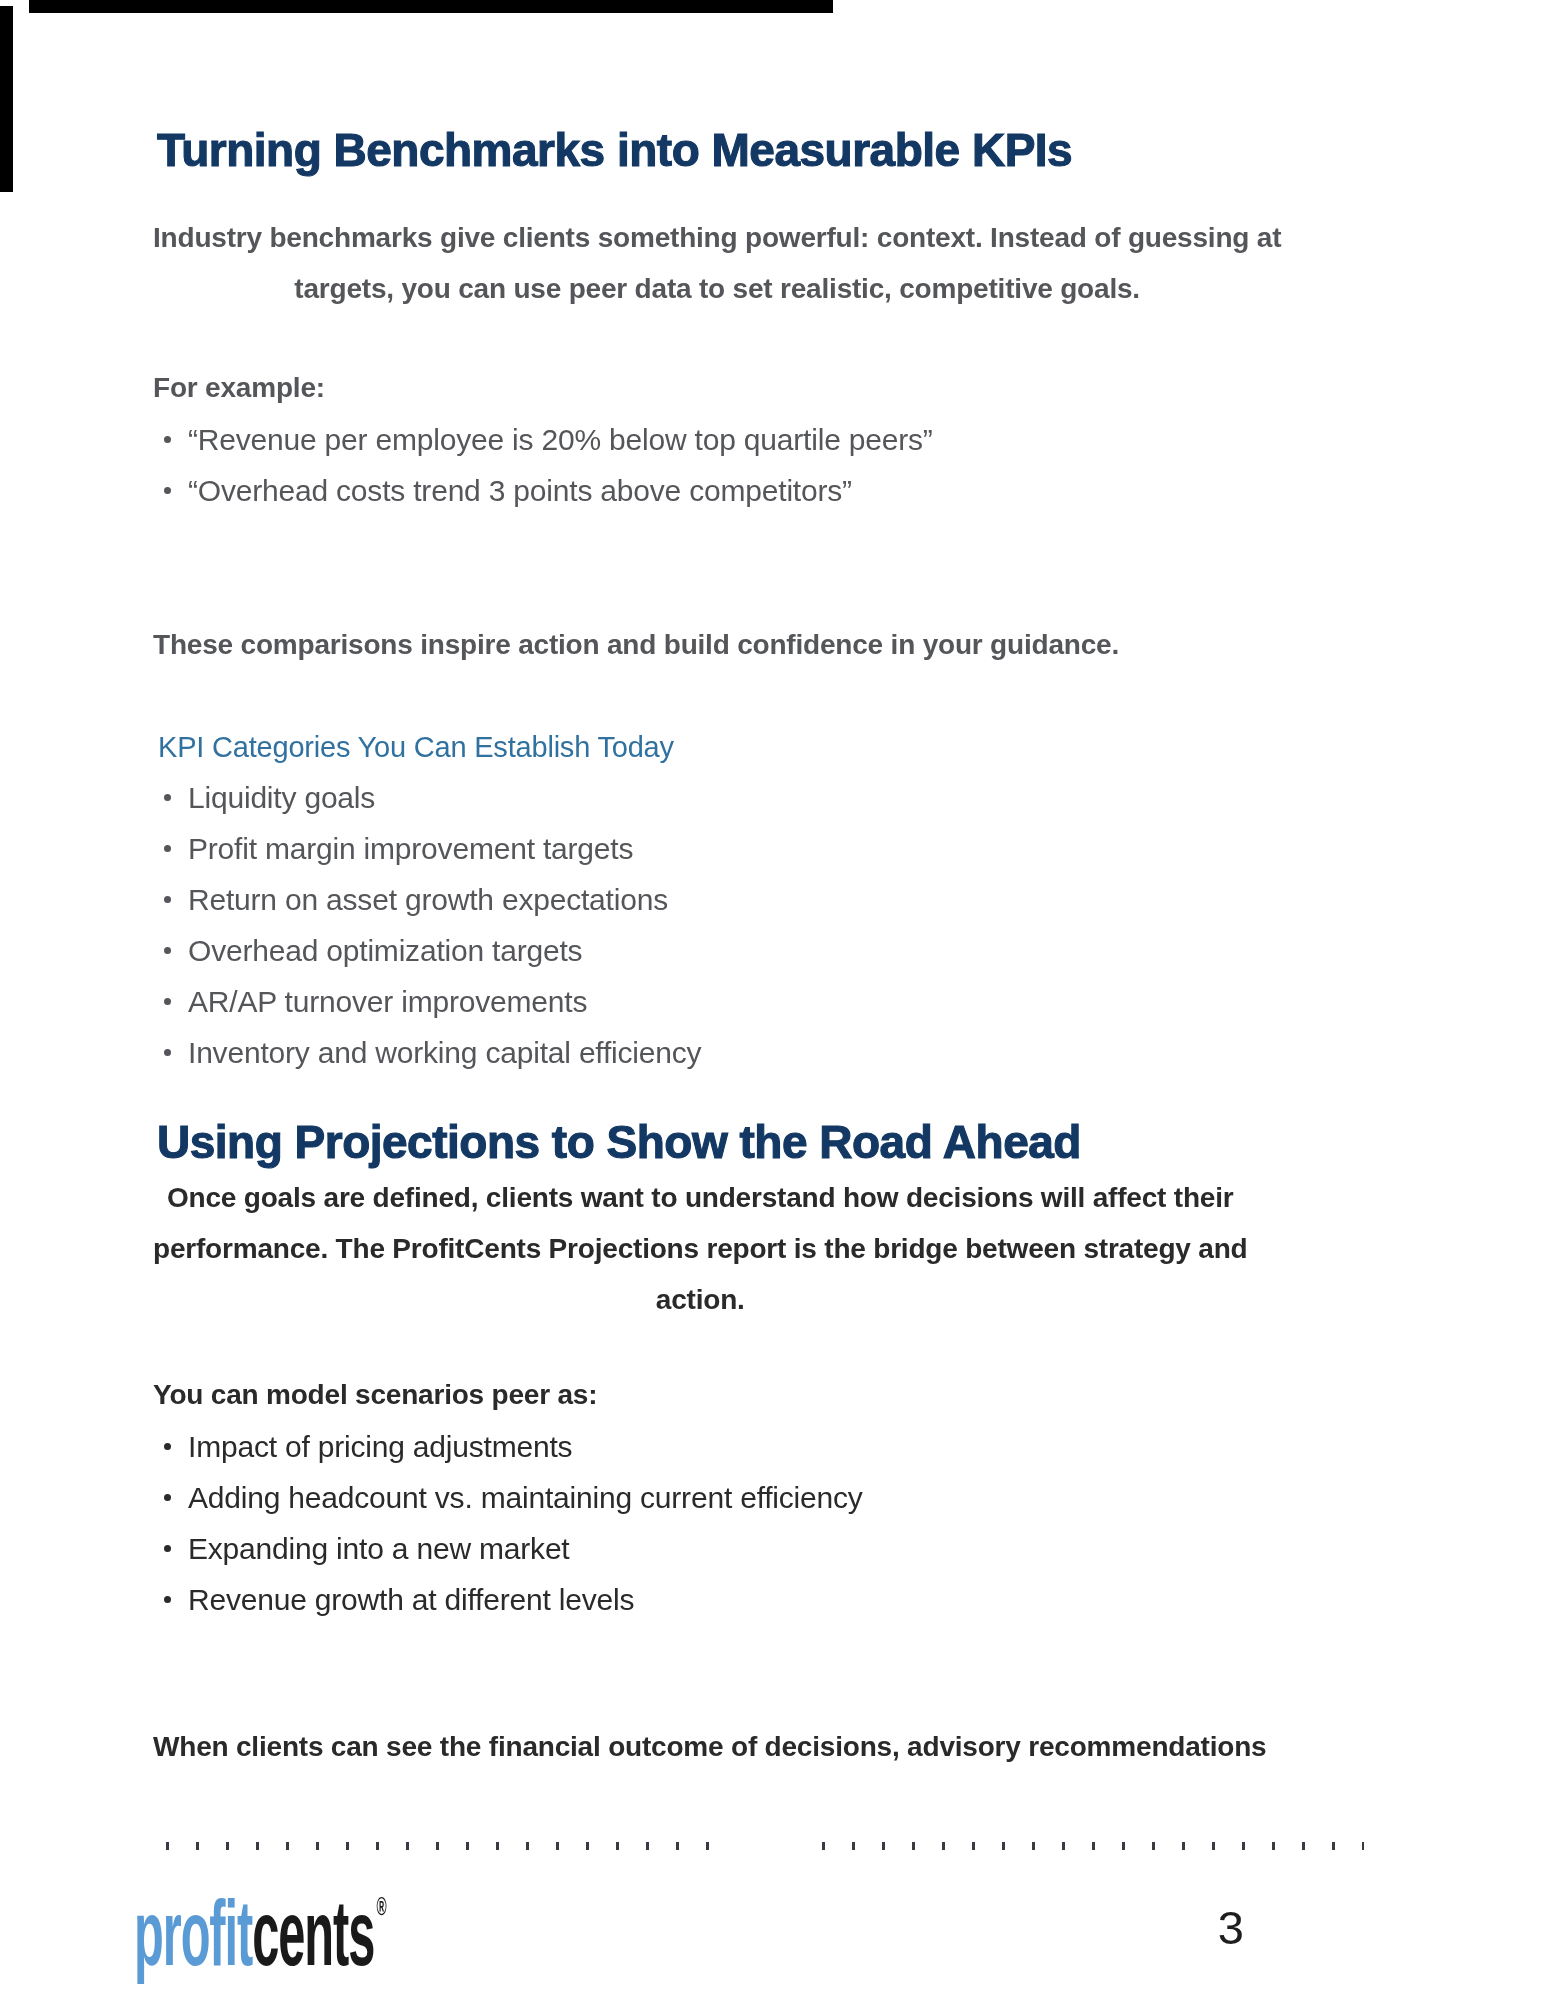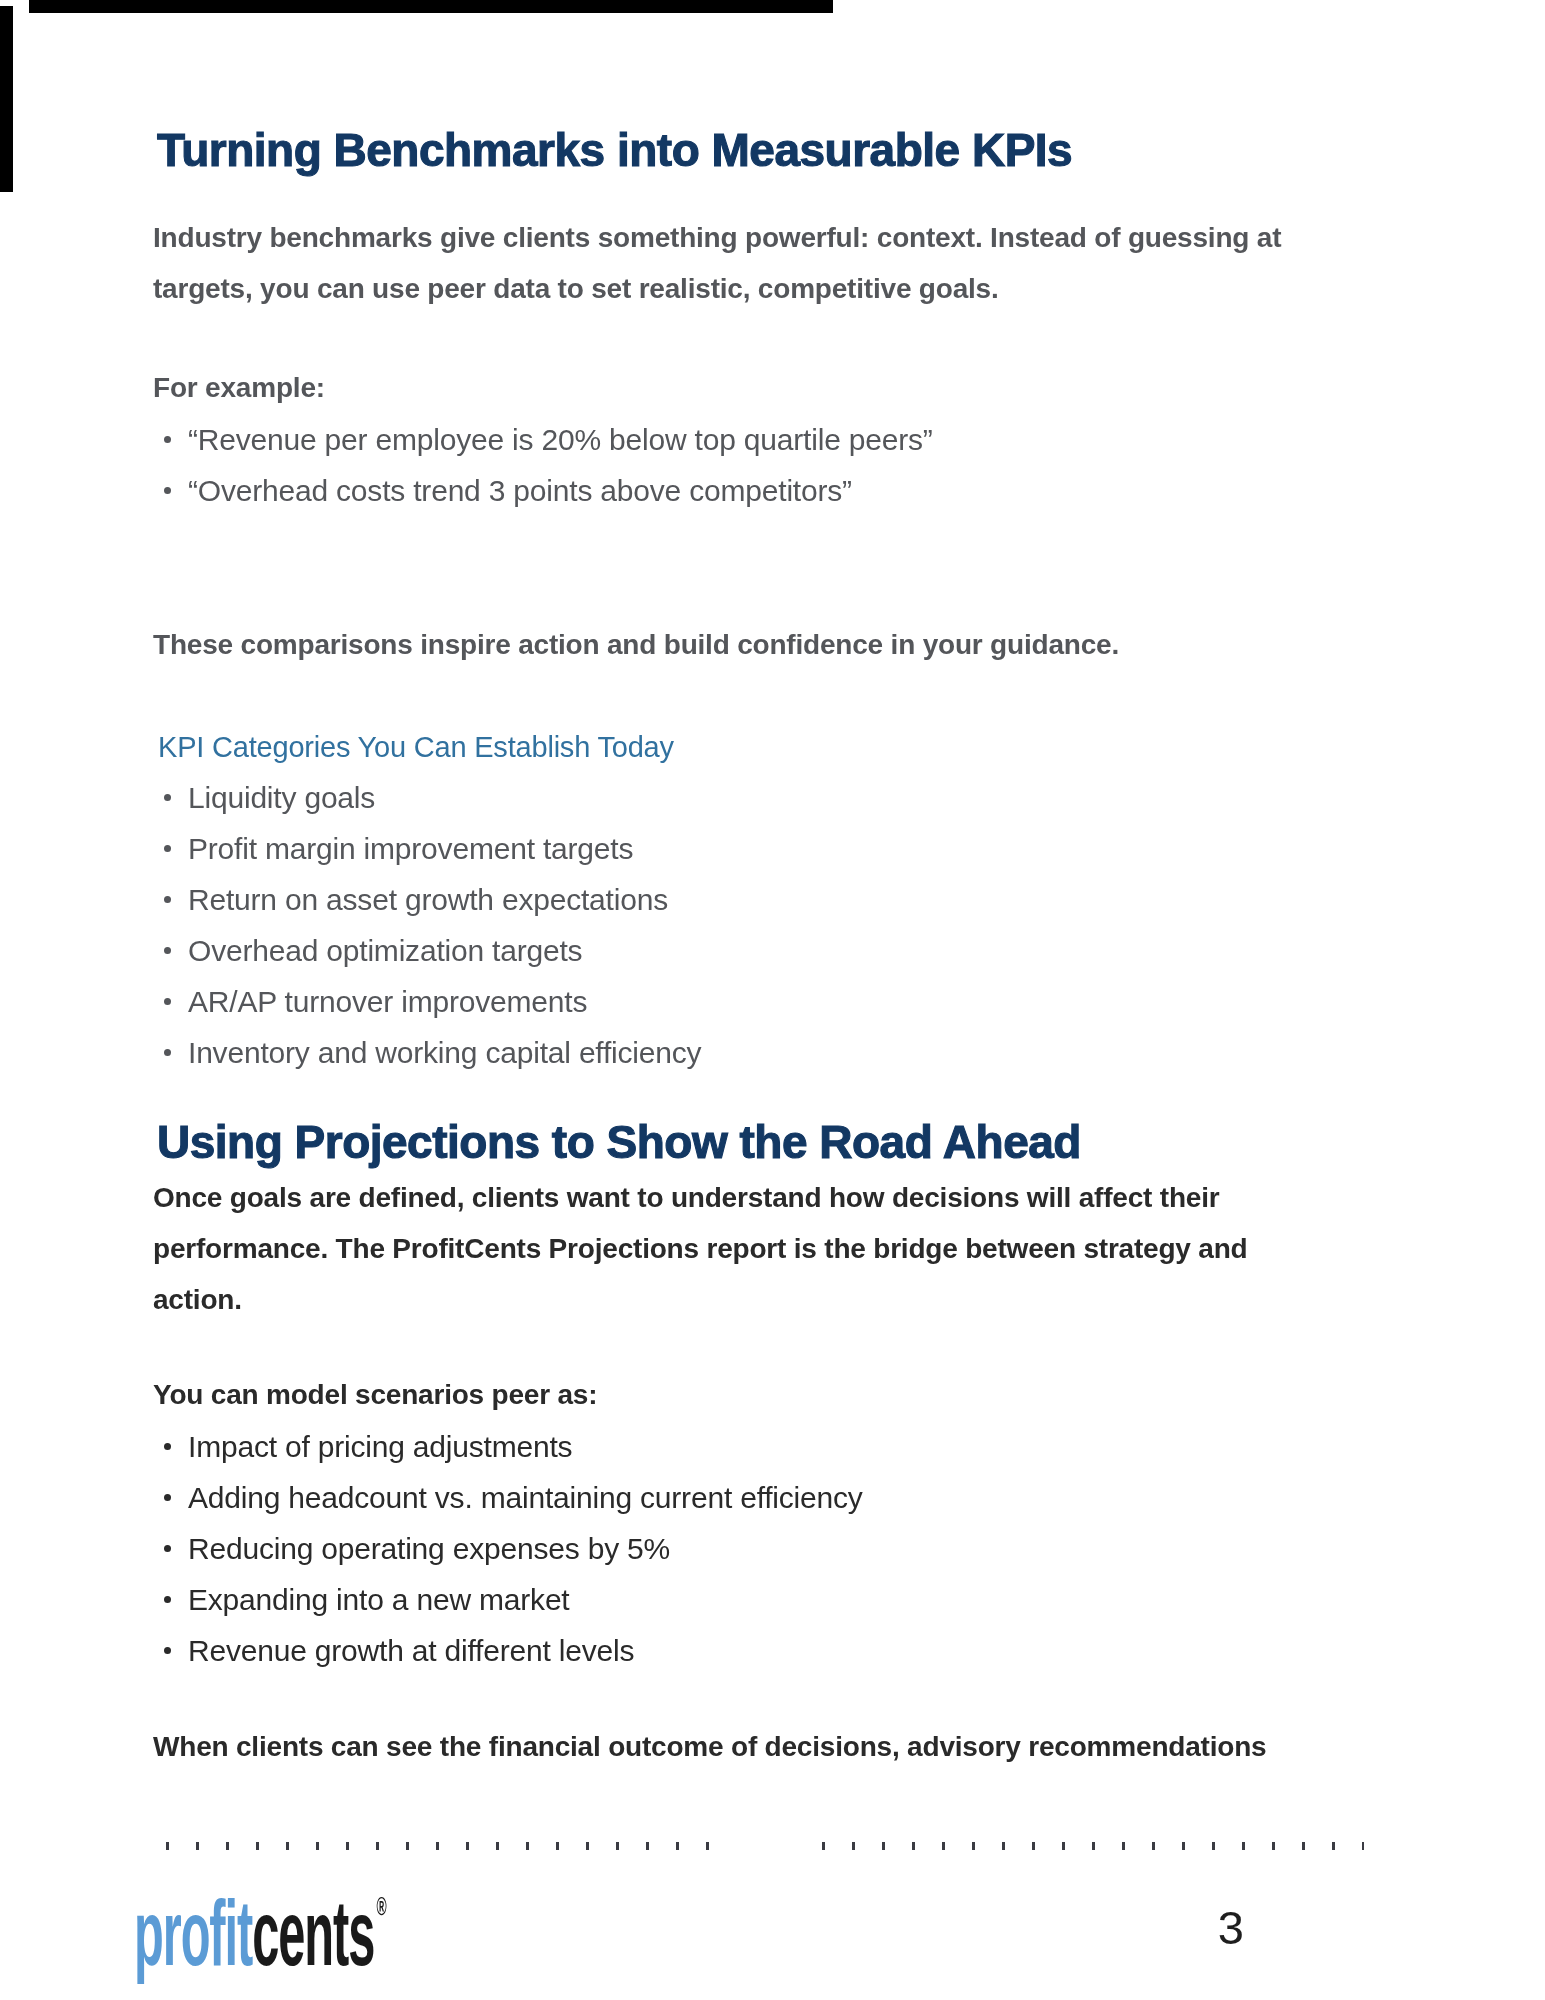--- a/index.html
+++ b/index.html
@@ -1,18 +1,18 @@
 <!DOCTYPE html>
 <html style="--page_bg: #FFFFFF; --navy: #133863; --blue: #31719F; --gray: #54565A; --dark: #2A2A2A; --logo_blue: #5B9BD5; --logo_black: #1A1A1A; --dash: #3A3B42; --artifact: #000000;"><head>
 <meta charset="utf-8">
 <style>
   html,body{margin:0;padding:0;background:#fff;}
   .page{
     position:relative;width:1364px;height:2000px;background:var(--page_bg,#fff);
-    font-family:"Liberation Sans",sans-serif;overflow:hidden;
+    font-family:"Liberation Sans",sans-serif;overflow:hidden;text-align:center;
   }
   .abs{position:absolute;white-space:nowrap;}
 
   
   .bar-top{position:absolute;left:29px;top:0;width:804px;height:13px;background:var(--artifact,#000);}
   .bar-left{position:absolute;left:0;top:6px;width:13px;height:186px;background:var(--artifact,#000);}
 
   
   .h1{
     left:157px;font-size:46px;line-height:60px;font-weight:bold;
@@ -127,24 +127,20 @@
     <div class="brow">
       <span class="dot"></span>
       <span>Impact of pricing adjustments</span>
     </div>
     <div class="brow">
       <span class="dot"></span>
       <span>Adding headcount vs. maintaining current efficiency</span>
     </div>
     <div class="brow">
       <span class="dot"></span>
-      <span>Reducing operating expenses by 5%</span>
-    </div>
-    <div class="brow">
-      <span class="dot"></span>
       <span>Expanding into a new market</span>
     </div>
     <div class="brow">
       <span class="dot"></span>
       <span>Revenue growth at different levels</span>
     </div>
   </div>
 
   <div class="abs body-block dark" style="top:1721px;">
     <span class="line">When clients can see the financial outcome of decisions, advisory recommendations</span>

